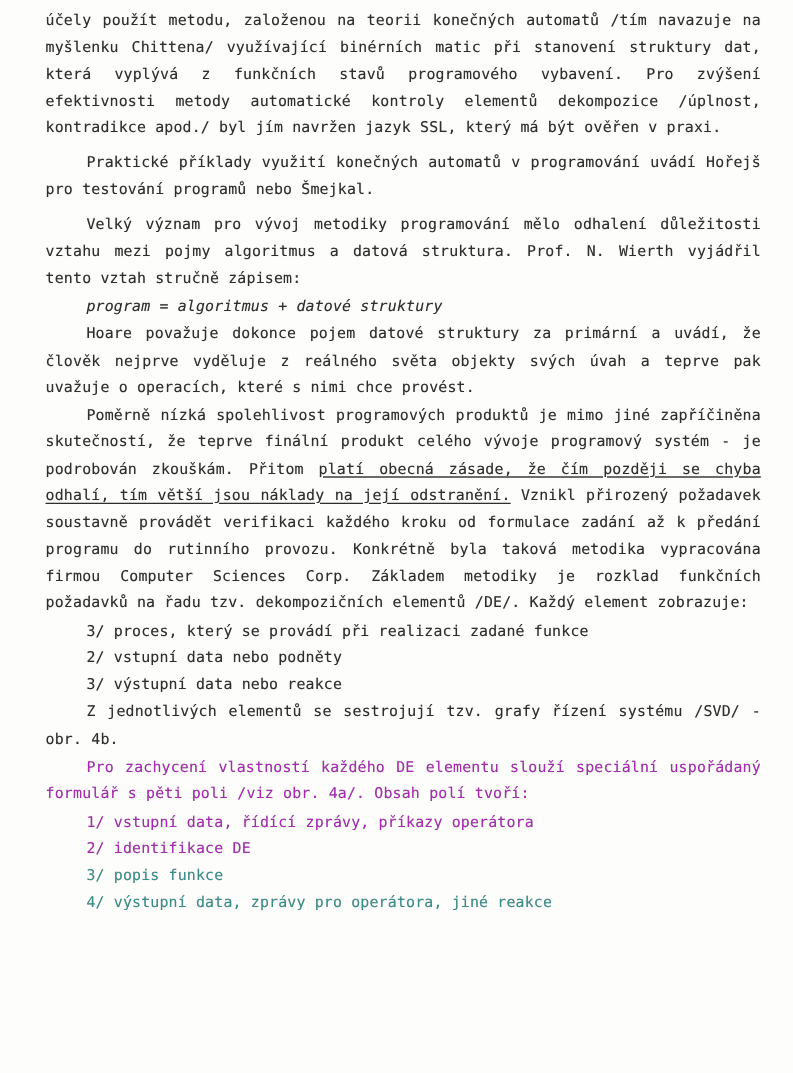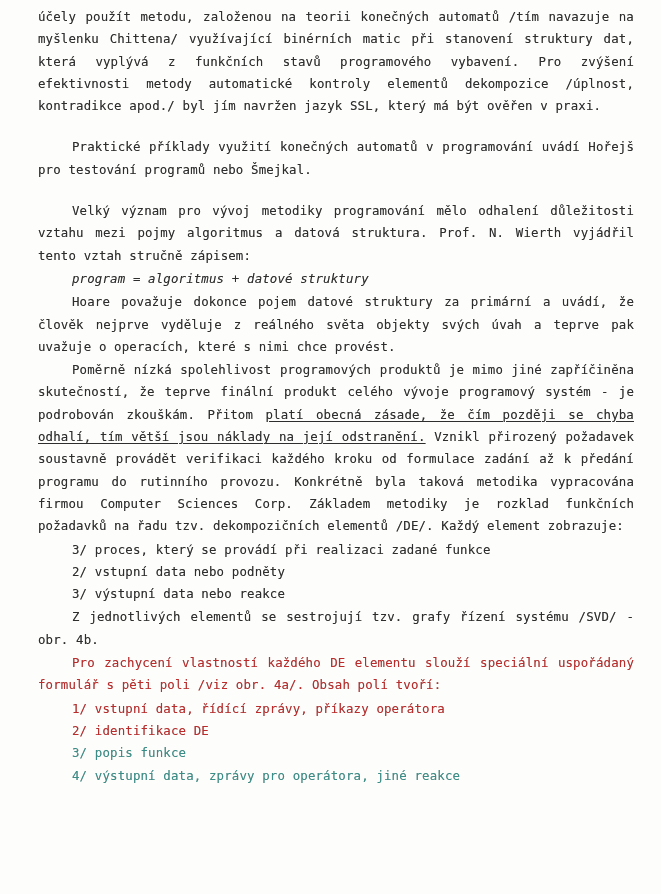--- a/index.html
+++ b/index.html
@@ -28,21 +28,21 @@
     line-height: 22.3px;
     letter-spacing: 0.15px;
     text-align: justify;
     color: #2e2e2e;
     text-shadow: 0 0 0.6px rgba(60,60,60,0.45);
   }
   p.indent {
     text-indent: 34px;
   }
   p.gap {
-    margin-top: 19px;
+    margin-top: 7px;
   }
   .list-line {
     font-size: 12.4px;
     line-height: 22.3px;
     letter-spacing: 0.15px;
     padding-left: 34px;
     color: #2e2e2e;
     text-shadow: 0 0 0.6px rgba(60,60,60,0.45);
   }
   .formula {
@@ -52,21 +52,21 @@
     padding-left: 34px;
     font-style: italic;
     color: #2e2e2e;
     text-shadow: 0 0 0.6px rgba(60,60,60,0.45);
   }
   .underline {
     text-decoration: underline;
     text-underline-offset: 2px;
   }
   .faint {
-    color: #b91c1c;
+    color: #a21caf;
     opacity: 0.93;
   }
   .fainter {
     color: #0f766e;
     opacity: 0.82;
   }
   .faintest {
     color: #4a4a4a;
     opacity: 0.7;
   }

